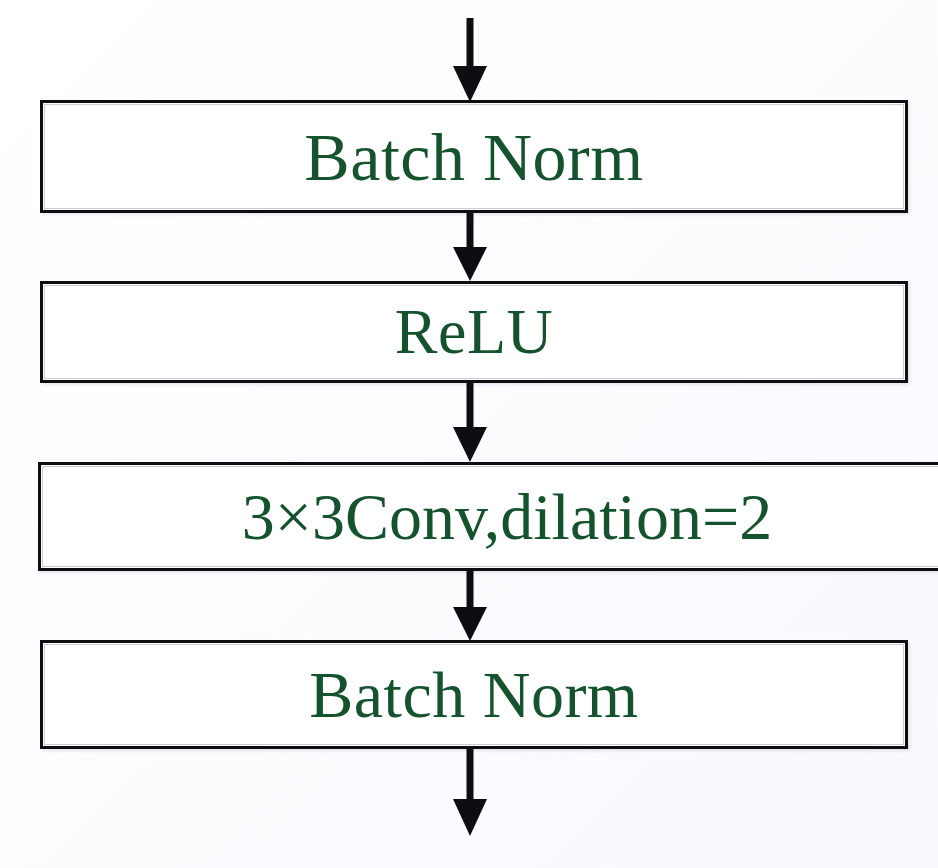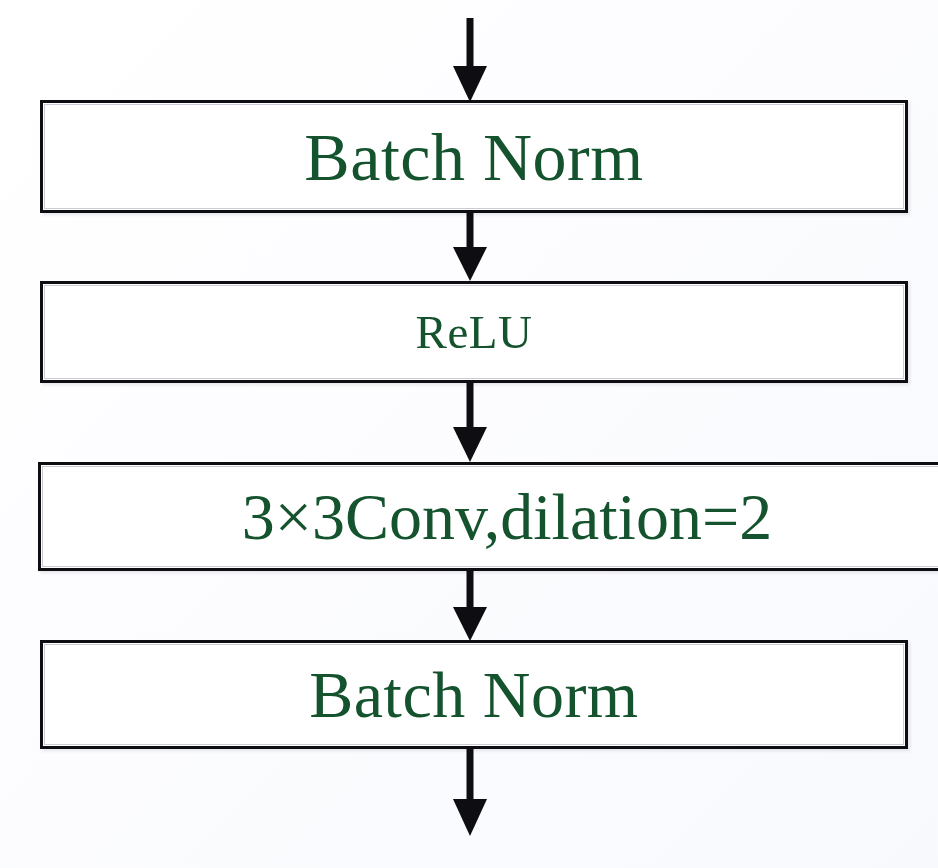--- a/index.html
+++ b/index.html
@@ -41,21 +41,21 @@
     white-space: nowrap;
     letter-spacing: 0.5px;
   }
 
   #block-bn-top   { left: 40px;  top: 100px; width: 868px; height: 113px; }
   #block-relu     { left: 40px;  top: 281px; width: 868px; height: 102px; }
   #block-conv     { left: 38px;  top: 462px; width: 938px; height: 109px; }
   #block-bn-bot   { left: 40px;  top: 640px; width: 868px; height: 109px; }
 
   #block-bn-top .block-label  { font-size: 68px; }
-  #block-relu .block-label    { font-size: 47px; }
+  #block-relu .block-label    { font-size: 64px; }
   #block-conv .block-label    { font-size: 66px; letter-spacing: 0px; }
   #block-bn-bot .block-label  { font-size: 66px; }
 
   
   .arrow {
     position: absolute;
     left: 0;
     overflow: visible;
   }
   .arrow svg { display: block; }

